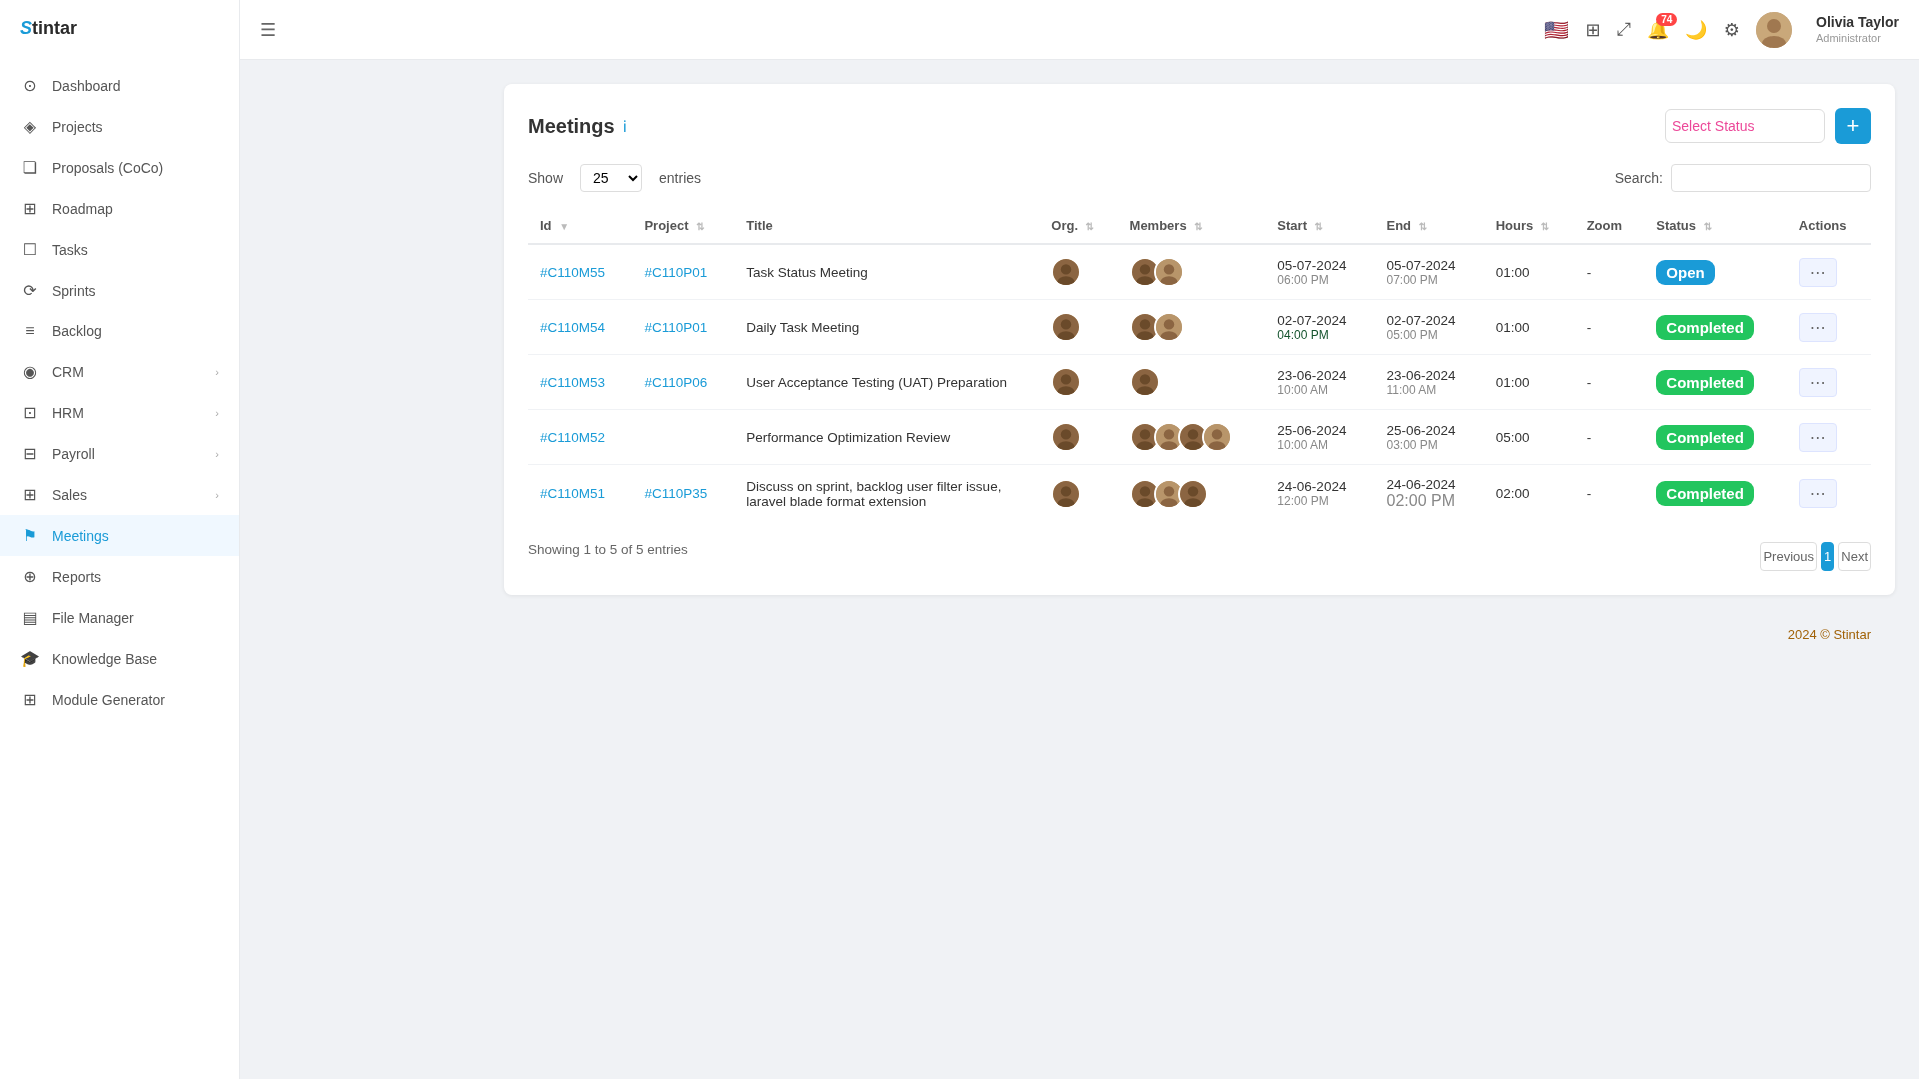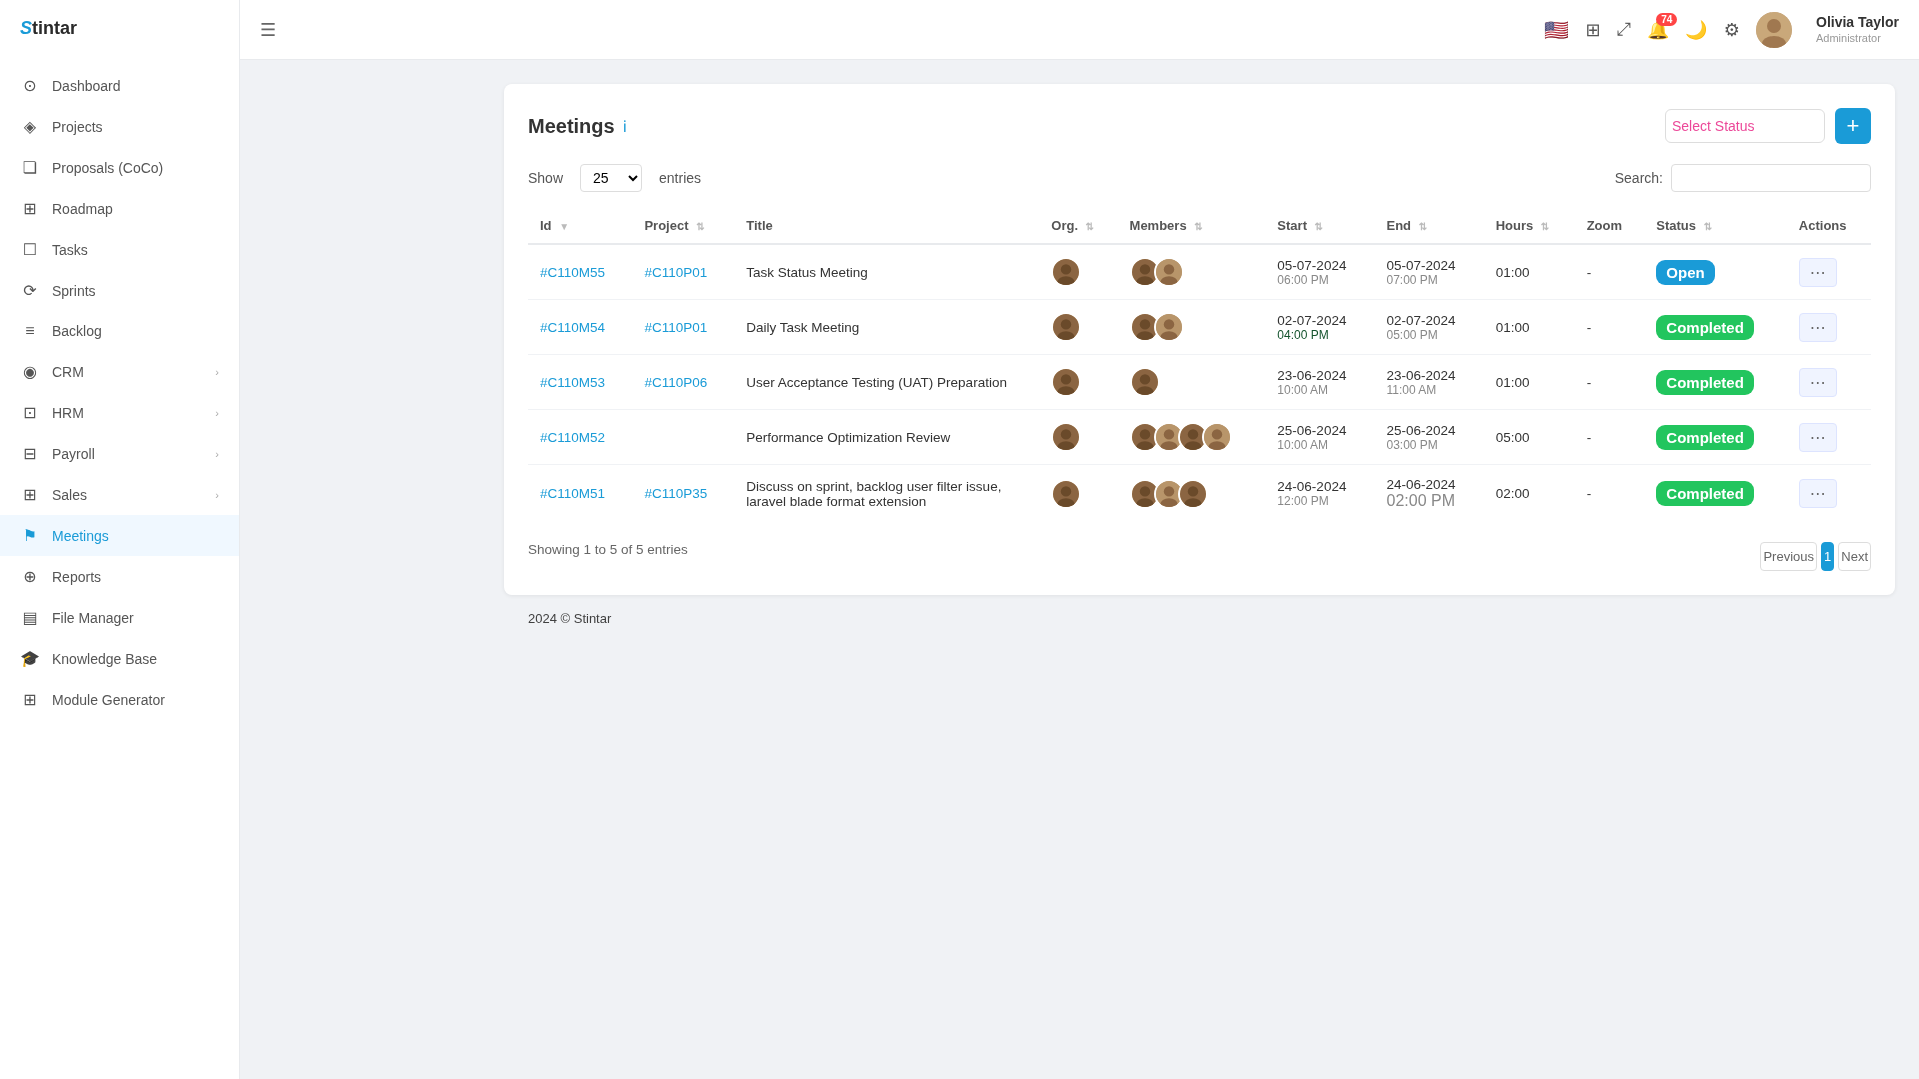--- a/index.html
+++ b/index.html
@@ -230,24 +230,24 @@
       border-radius: 4px;
       background: #fff;
       cursor: pointer;
       color: #666;
       font-size: 13px;
     }
     .page-btn.active { background: #1a9bd7; color: #fff; border-color: #1a9bd7; }
 
     
     .page-footer {
-      text-align: left;
-      padding: 16px 24px 8px;
+      text-align: right;
+      padding: 32px 24px 8px;
       font-size: 13px;
-      color: #404040;
+      color: #a16207;
     }
   </style>
 </head>
 <body>
 
 <div id="sidebar">
   <div id="sidebar-logo">
     <span class="logo-text">
       <span style="color:#1a9bd7; font-style: italic; font-weight: 800;">S</span><span style="color:#2a2a2a; font-weight: 700;">tintar</span>
     </span>

